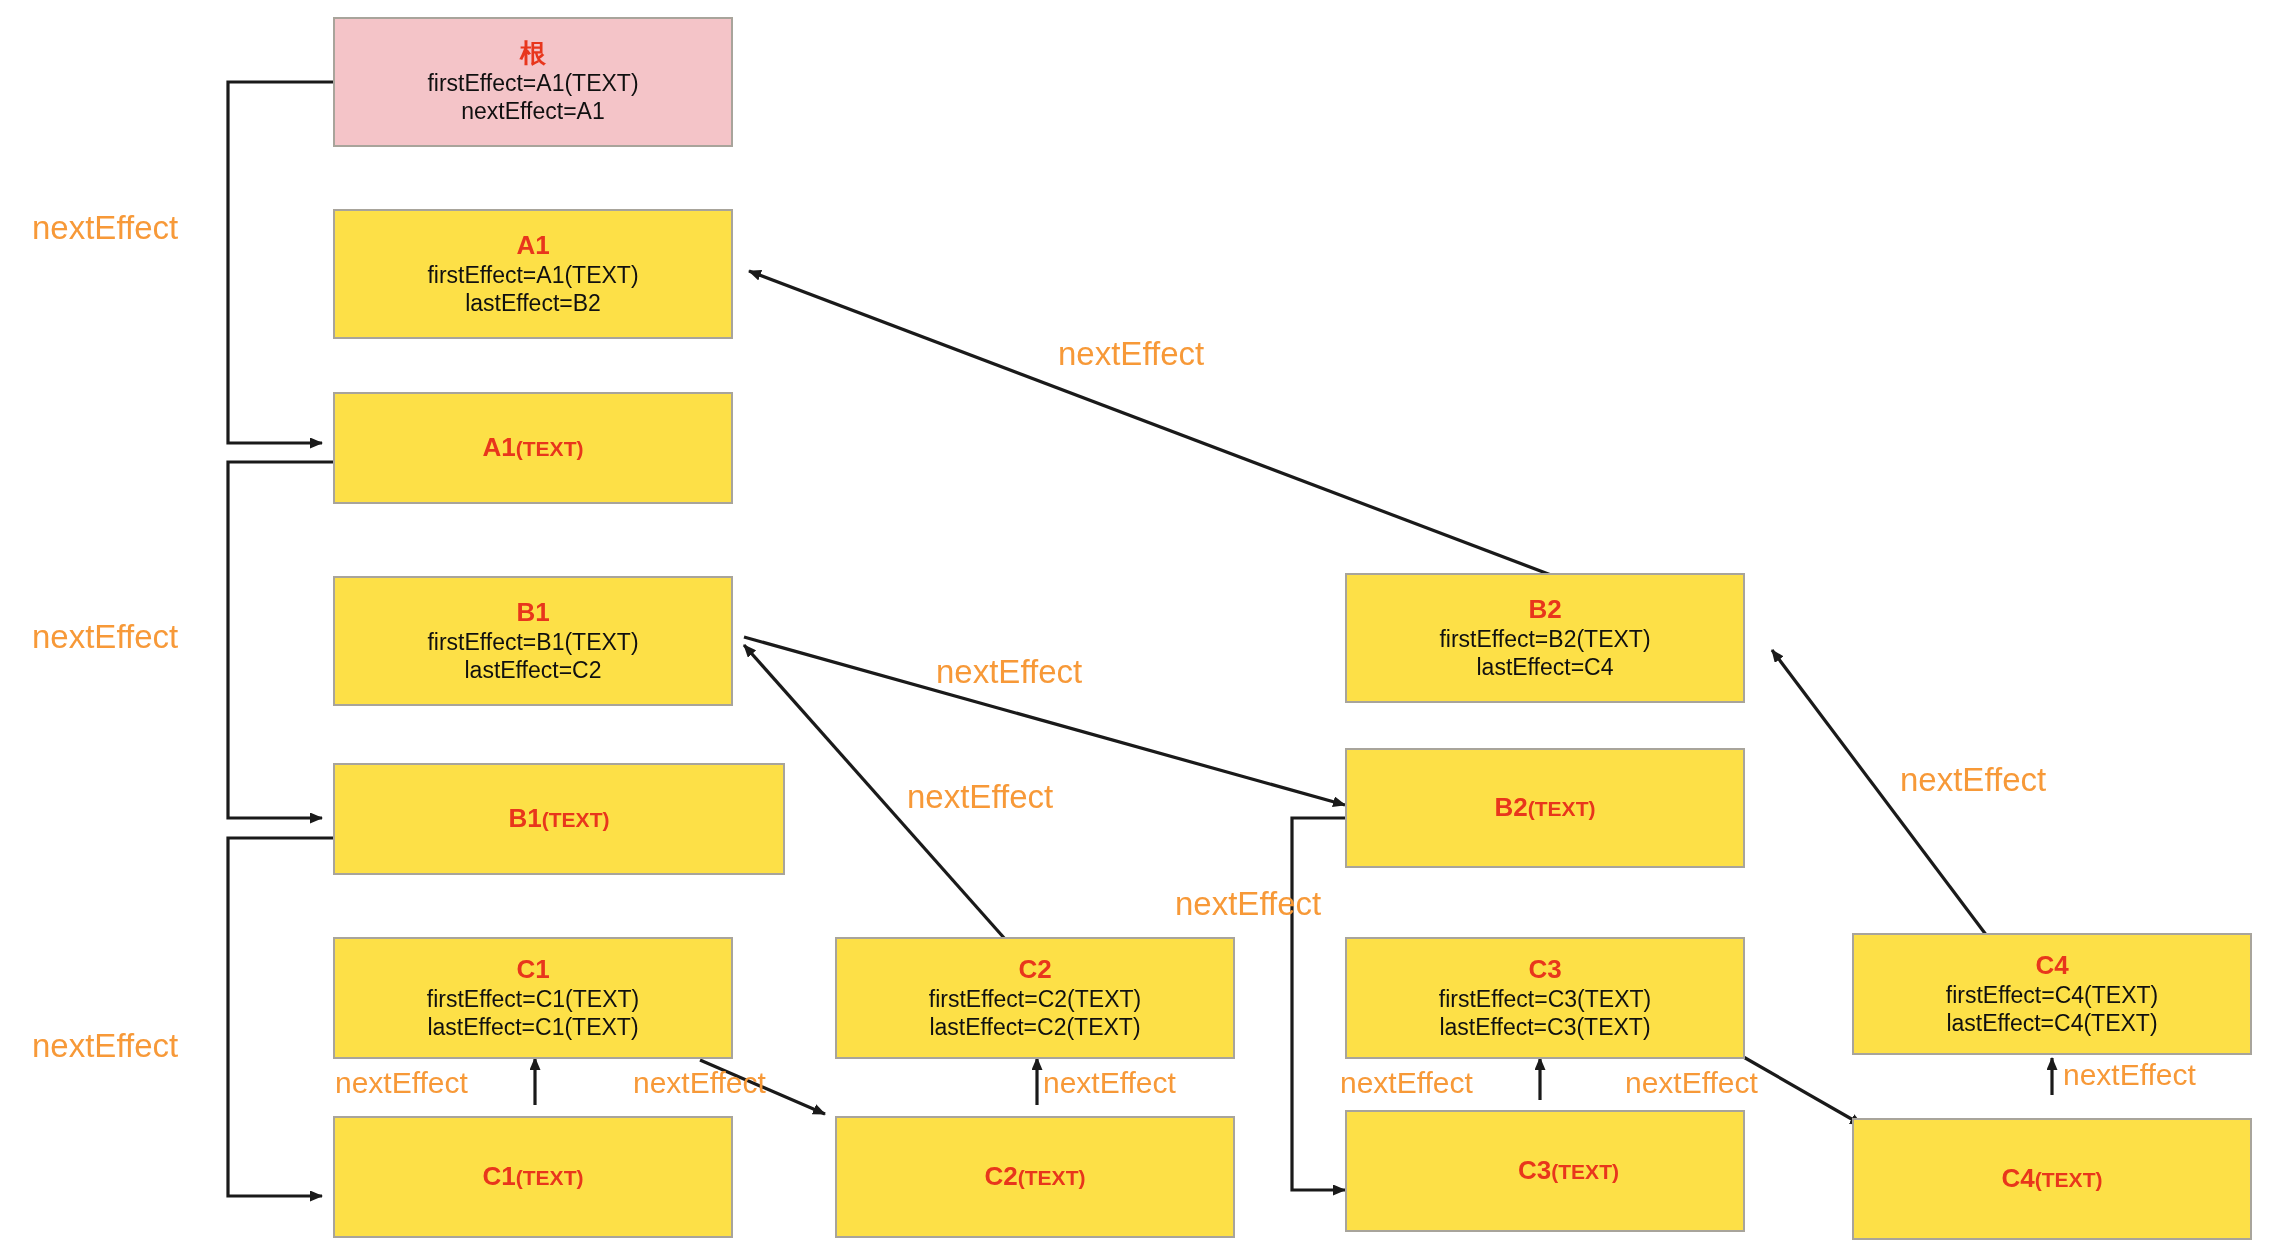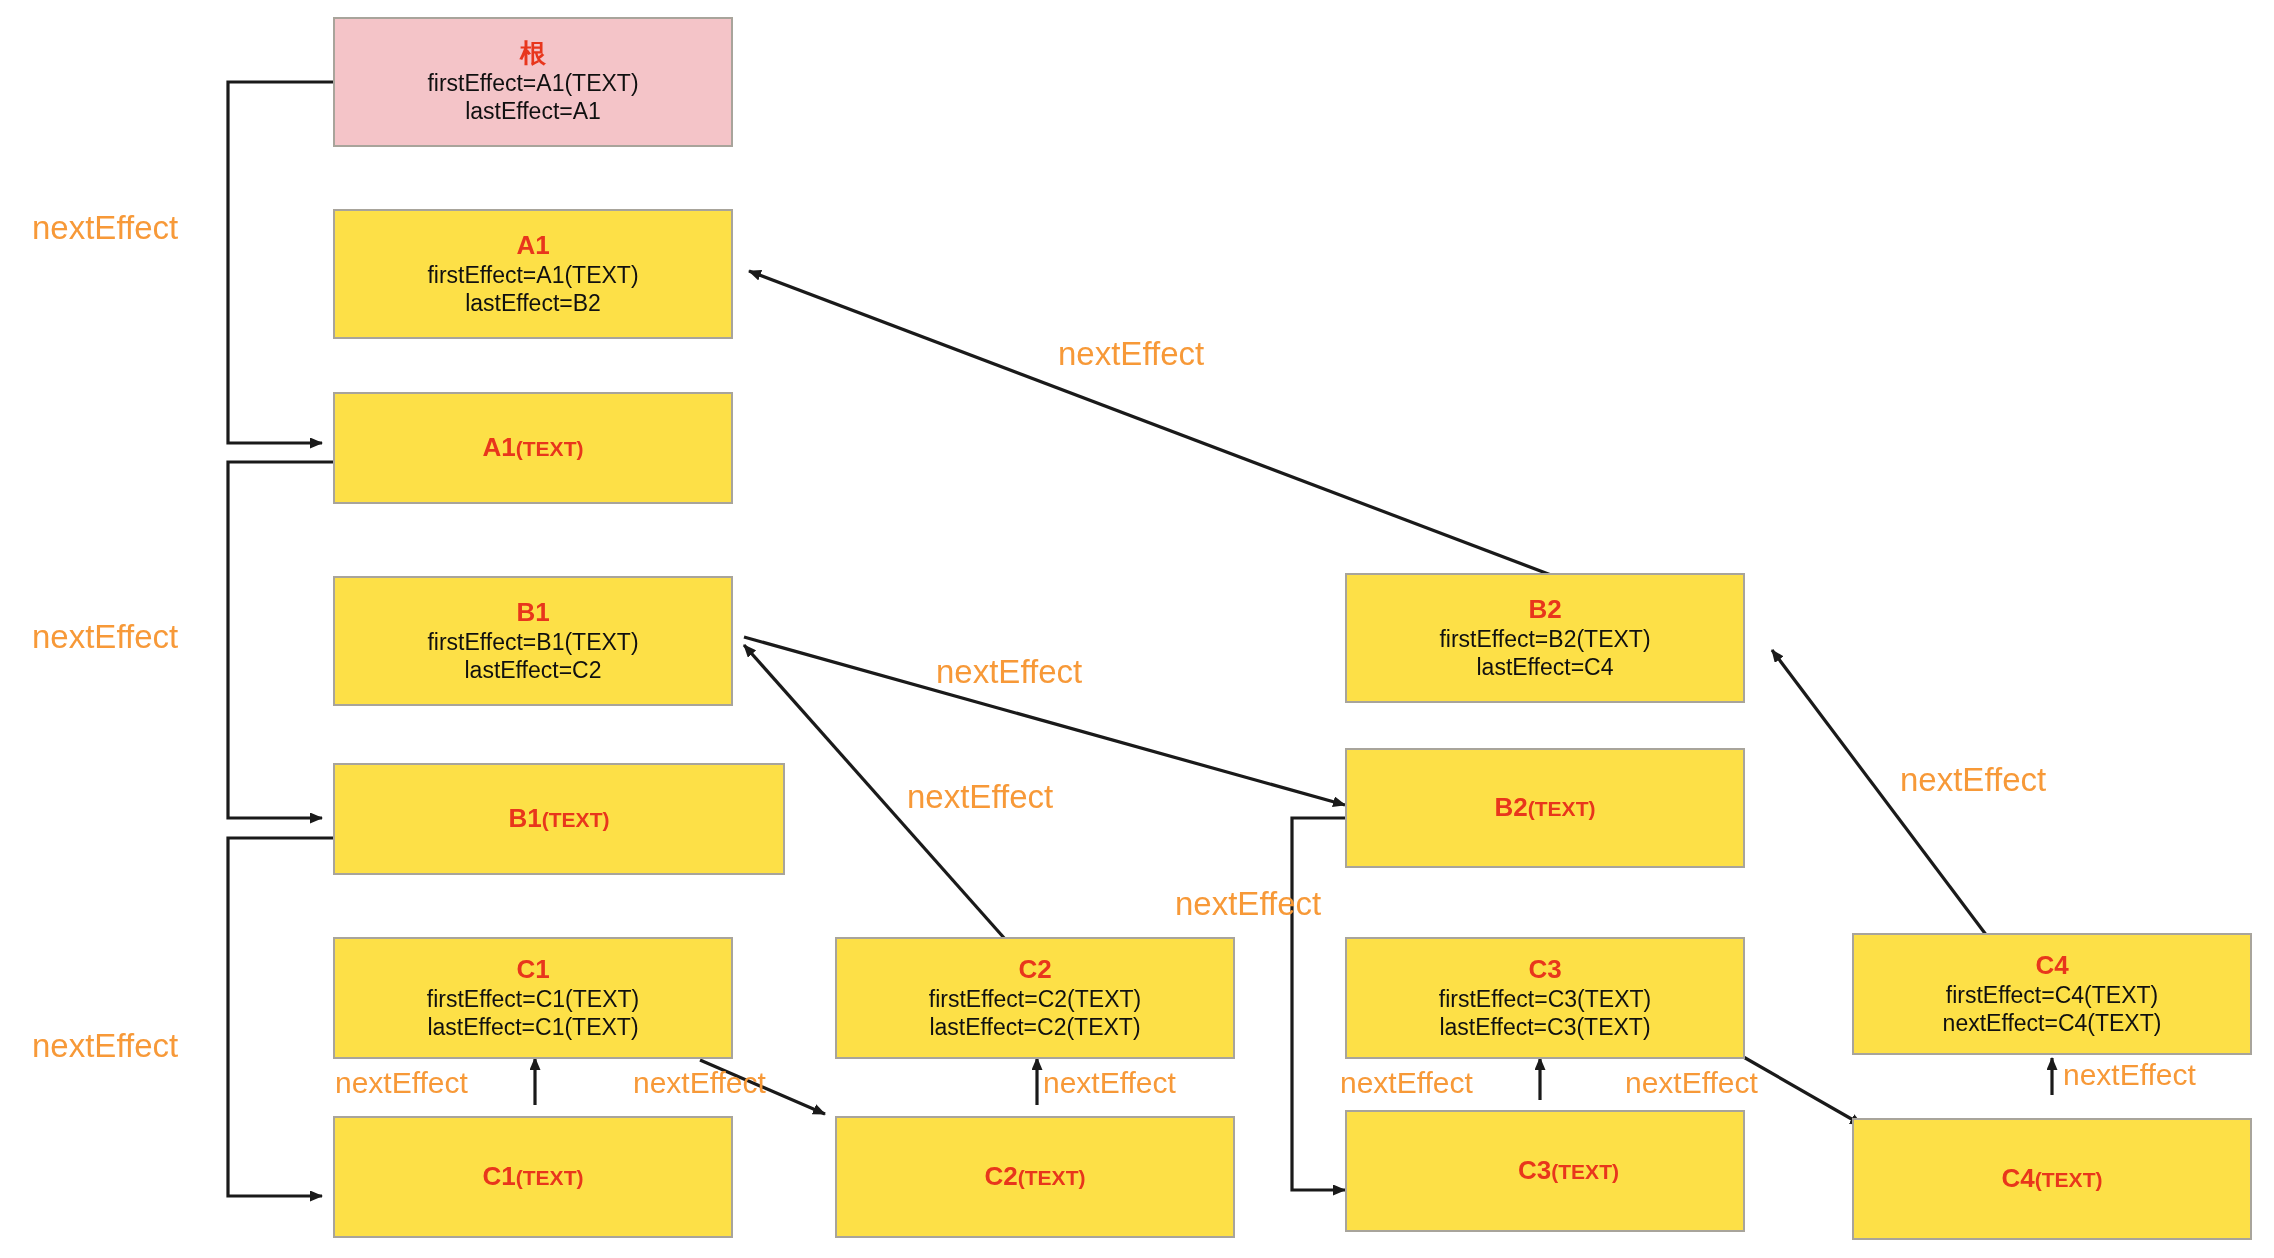--- a/index.html
+++ b/index.html
@@ -102,21 +102,21 @@
 
       <path d="M1996,948 L1772,650" marker-end="url(#ah)"></path>
 
       <path d="M1551,575 L749,271" marker-end="url(#ah)"></path>
     </g>
   </svg>
 
   <div class="node root" style="left:333px; top:17px; width:400px; height:130px;">
     <div class="title cjk">根</div>
     <div class="attr">firstEffect=A1(TEXT)</div>
-    <div class="attr">lastEffect=A1</div>
+    <div class="attr">nextEffect=A1</div>
   </div>
 
   <div class="node" style="left:333px; top:209px; width:400px; height:130px;">
     <div class="title">A1</div>
     <div class="attr">firstEffect=A1(TEXT)</div>
     <div class="attr">lastEffect=B2</div>
   </div>
 
   <div class="node leaf" style="left:333px; top:392px; width:400px; height:112px;">
     <div class="title"><span>A1</span><span class="suffix">(TEXT)</span></div>
@@ -168,21 +168,21 @@
     <div class="attr">lastEffect=C3(TEXT)</div>
   </div>
 
   <div class="node leaf" style="left:1345px; top:1110px; width:400px; height:122px;padding-left:47px;">
     <div class="title"><span>C3</span><span class="suffix">(TEXT)</span></div>
   </div>
 
   <div class="node" style="left:1852px; top:933px; width:400px; height:122px;">
     <div class="title">C4</div>
     <div class="attr">firstEffect=C4(TEXT)</div>
-    <div class="attr">nextEffect=C4(TEXT)</div>
+    <div class="attr">lastEffect=C4(TEXT)</div>
   </div>
 
   <div class="node leaf" style="left:1852px; top:1106px; width:400px; height:122px;margin-top:12px;">
     <div class="title"><span>C4</span><span class="suffix">(TEXT)</span></div>
   </div>
 
   <div class="edge-label" style="left:32px; top:211px;">nextEffect</div>
 
   <div class="edge-label" style="left:32px; top:620px;">nextEffect</div>
 

